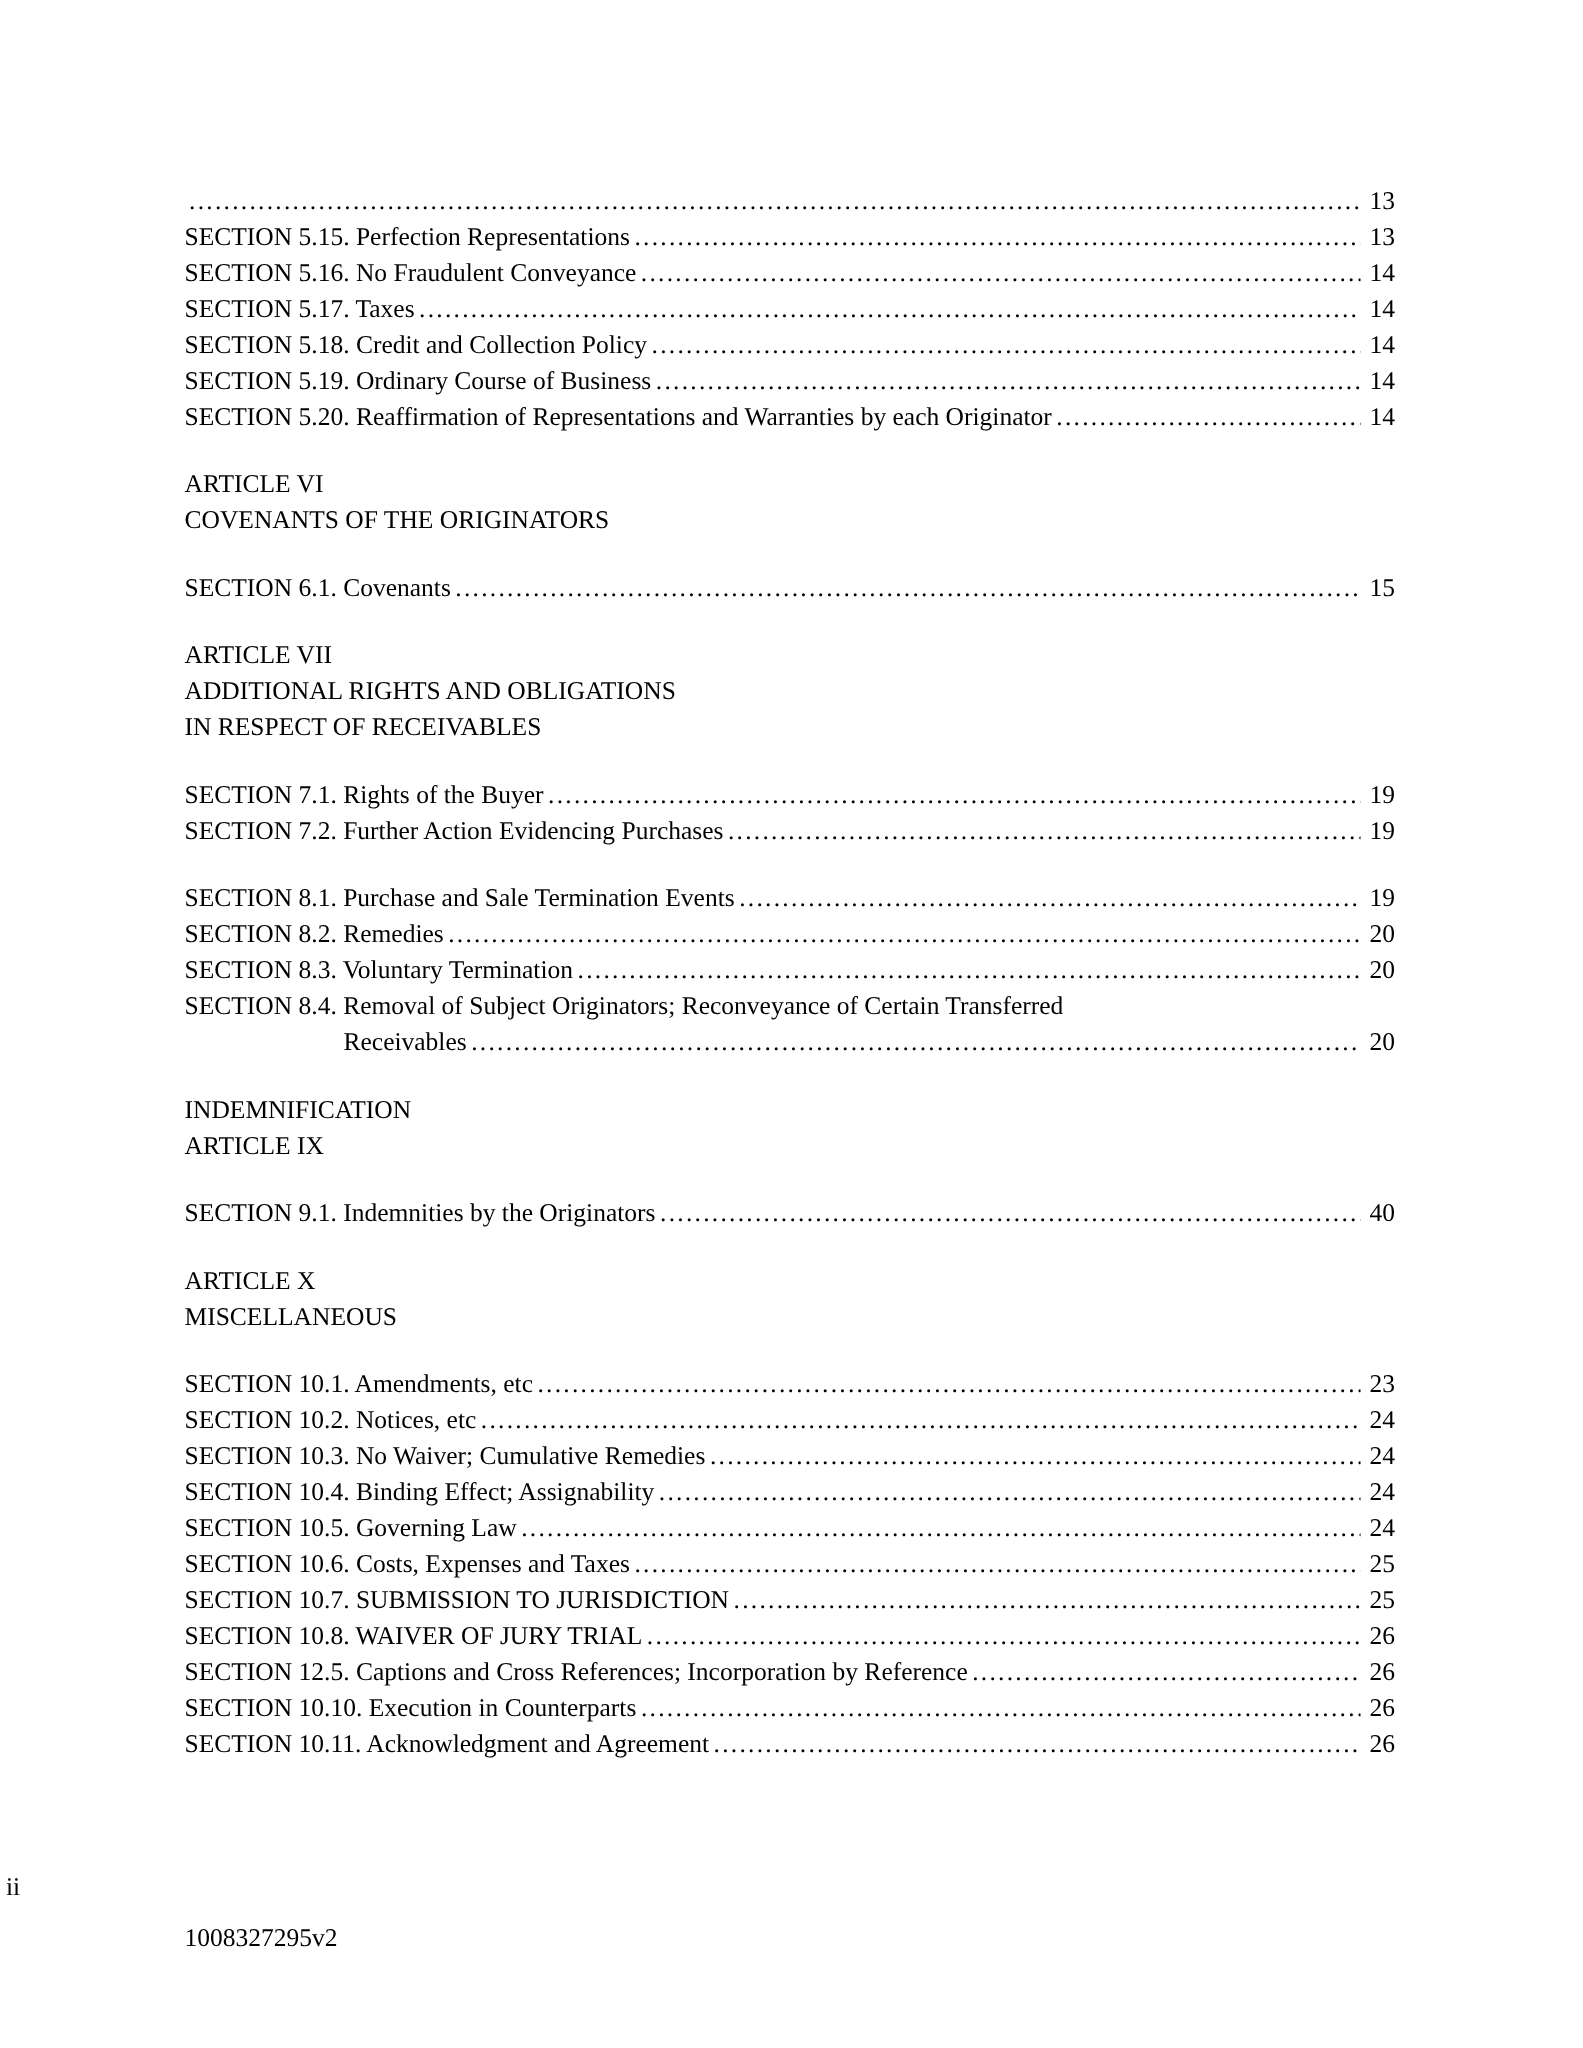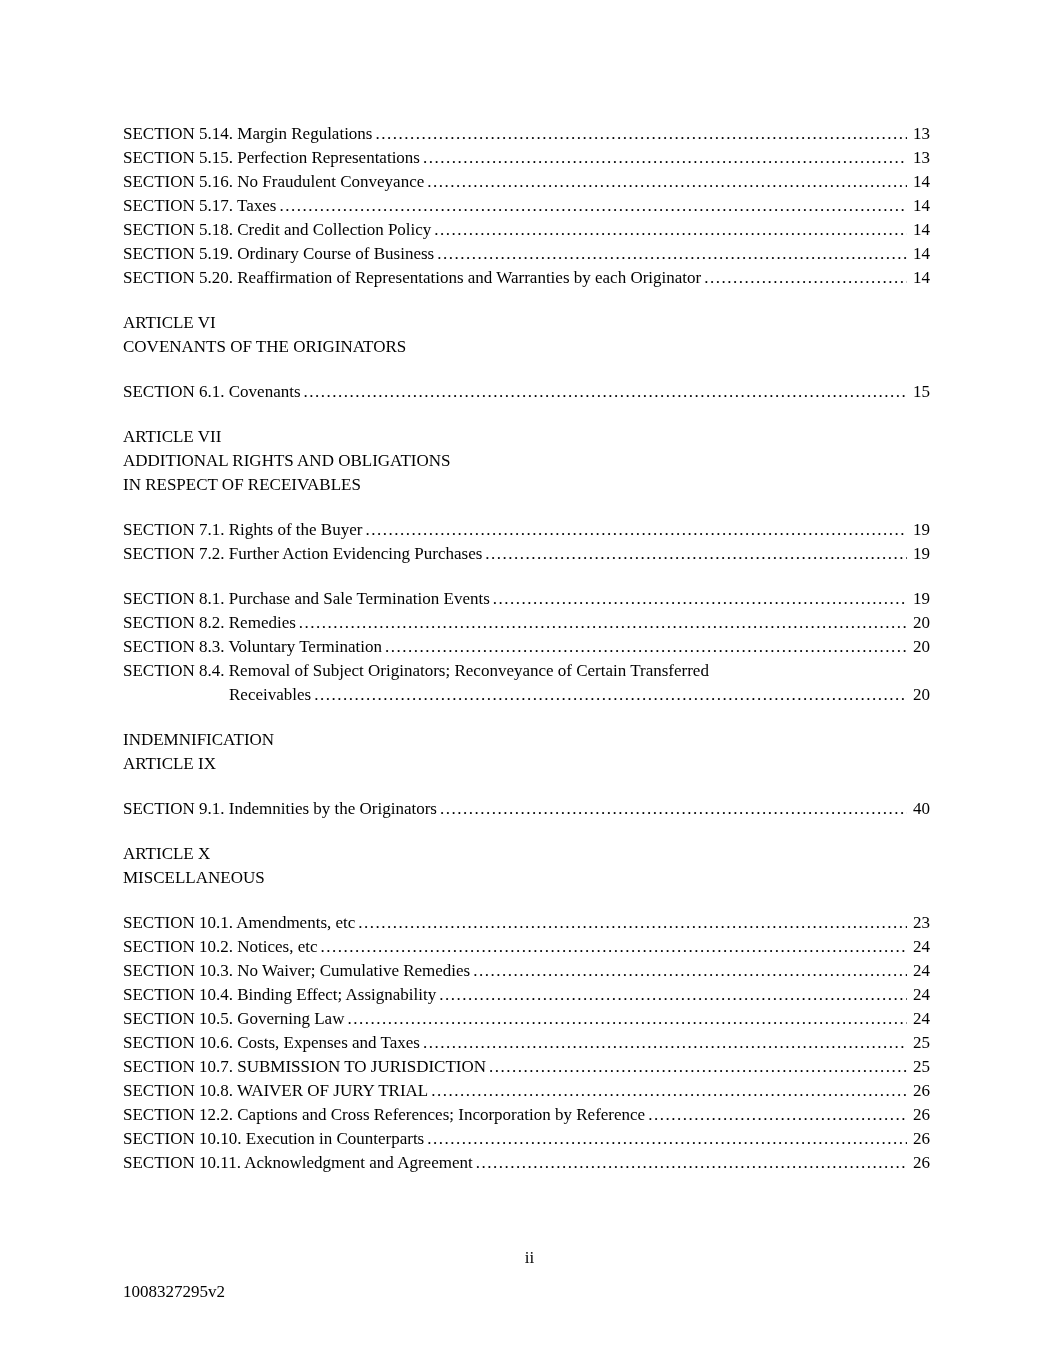--- a/index.html
+++ b/index.html
@@ -62,36 +62,34 @@
   }
   .toc-page {
     flex: 0 0 auto;
     text-align: left;
   }
   .footer-page-num {
     position: absolute;
     top: 1246px;
     left: 4px;
     right: 0;
-    text-align: center;
   }
   .footer-doc-id {
     position: absolute;
     top: 1280px;
     left: 123px;
   }
 </style>
 </head>
 <body>
 
 <div class="page">
   <div class="toc">
       <div class="toc-group">
         <div class="toc-entry">
-          <span class="toc-text">SECTION 5.14. Margin Regulations</span>
           <span class="toc-dots"></span>
           <span class="toc-page">13</span>
         </div>
         <div class="toc-entry">
           <span class="toc-text">SECTION 5.15. Perfection Representations</span>
           <span class="toc-dots"></span>
           <span class="toc-page">13</span>
         </div>
         <div class="toc-entry">
           <span class="toc-text">SECTION 5.16. No Fraudulent Conveyance</span>
@@ -222,21 +220,21 @@
           <span class="toc-text">SECTION 10.7. SUBMISSION TO JURISDICTION</span>
           <span class="toc-dots"></span>
           <span class="toc-page">25</span>
         </div>
         <div class="toc-entry">
           <span class="toc-text">SECTION 10.8. WAIVER OF JURY TRIAL</span>
           <span class="toc-dots"></span>
           <span class="toc-page">26</span>
         </div>
         <div class="toc-entry">
-          <span class="toc-text">SECTION 12.2. Captions and Cross References; Incorporation by Reference</span>
+          <span class="toc-text">SECTION 12.5. Captions and Cross References; Incorporation by Reference</span>
           <span class="toc-dots"></span>
           <span class="toc-page">26</span>
         </div>
         <div class="toc-entry">
           <span class="toc-text">SECTION 10.10. Execution in Counterparts</span>
           <span class="toc-dots"></span>
           <span class="toc-page">26</span>
         </div>
         <div class="toc-entry">
           <span class="toc-text">SECTION 10.11. Acknowledgment and Agreement</span>

